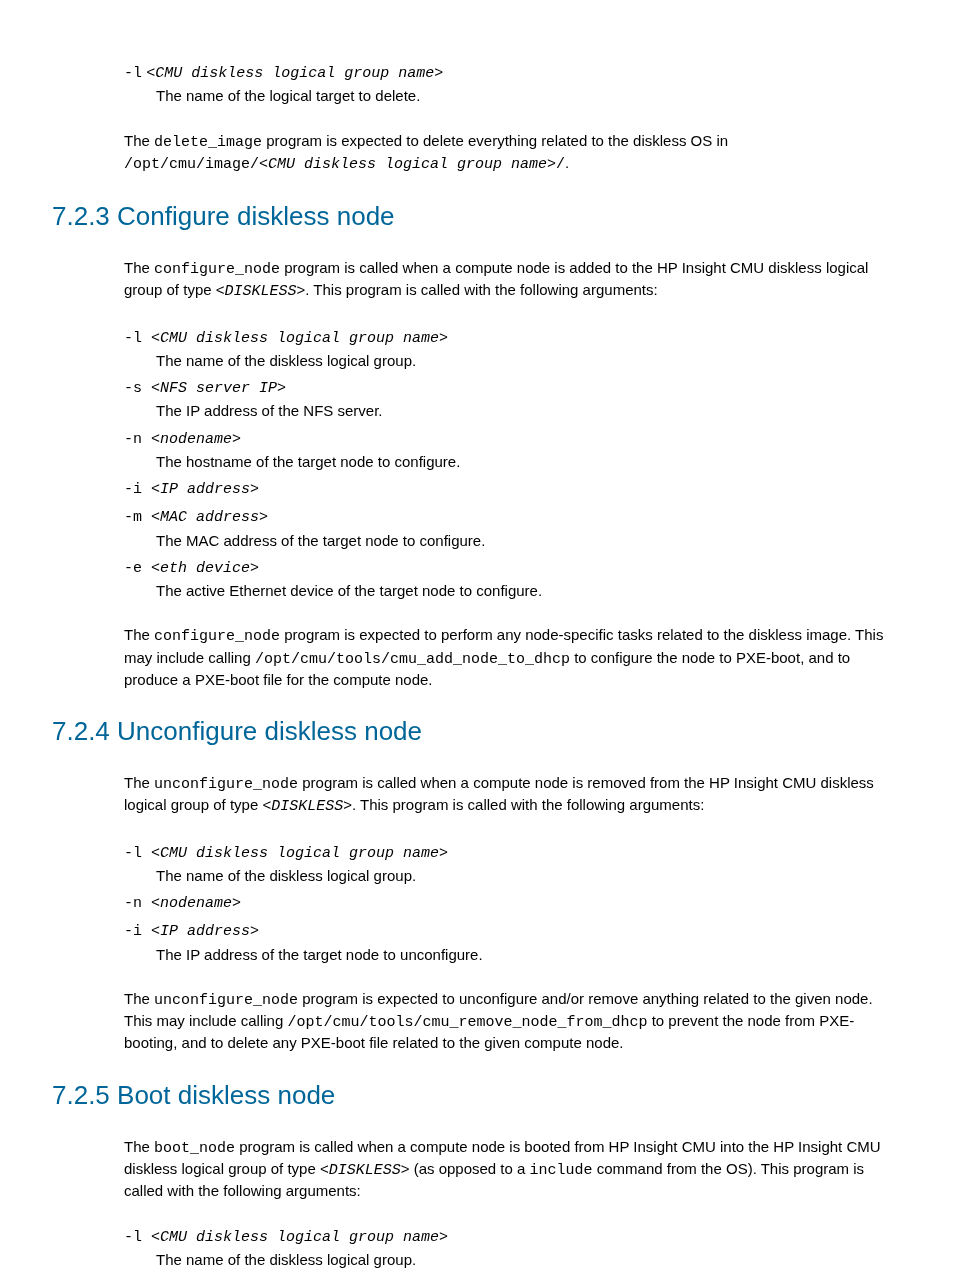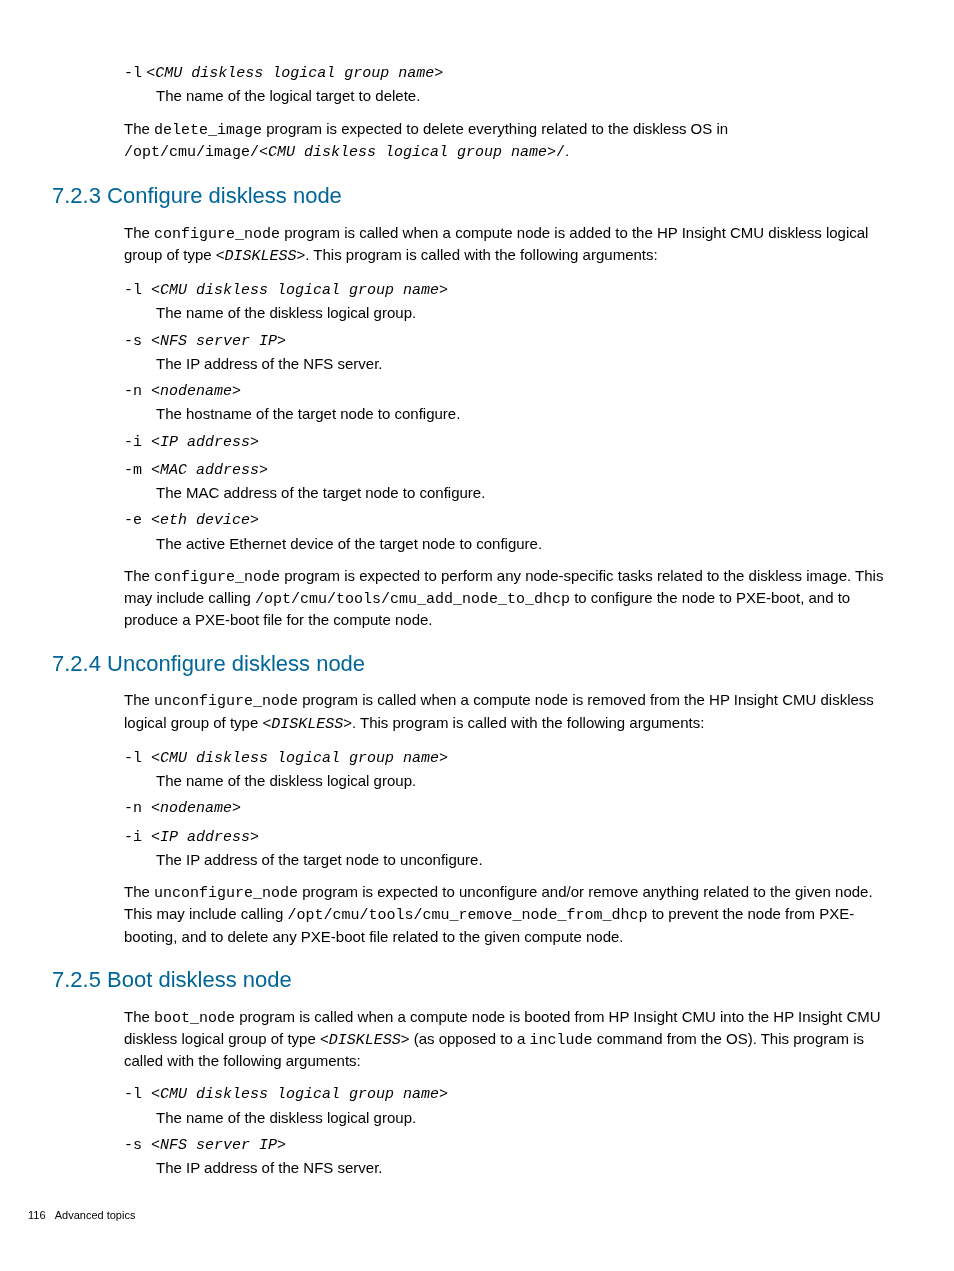--- a/index.html
+++ b/index.html
@@ -11,27 +11,27 @@
     margin: 0;
     padding: 56px 70px 30px 52px;
     width: 954px;
     box-sizing: border-box;
   }
   .mono { font-family: "Courier New", monospace; }
   .mono-italic { font-family: Liberation Mono, monospace; font-style: italic; }
   h2 {
     color: #006699;
     font-weight: normal;
-    font-size: 22px;
+    font-size: 26px;
     margin: 18px 0 10px 0;
   }
   .indent { margin-left: 72px; }
   .arg-block { margin: 6px 0 6px 72px; }
   .arg-desc { margin-left: 32px; margin-top: 2px; }
-  p { margin: 12px 0; }
+  p { margin: 24px 0; }
   .footer {
     font-size: 11px;
     margin-top: 30px;
     margin-left: -24px;
   }
 </style>
 </head>
 <body>
 
 <div class="arg-block">

